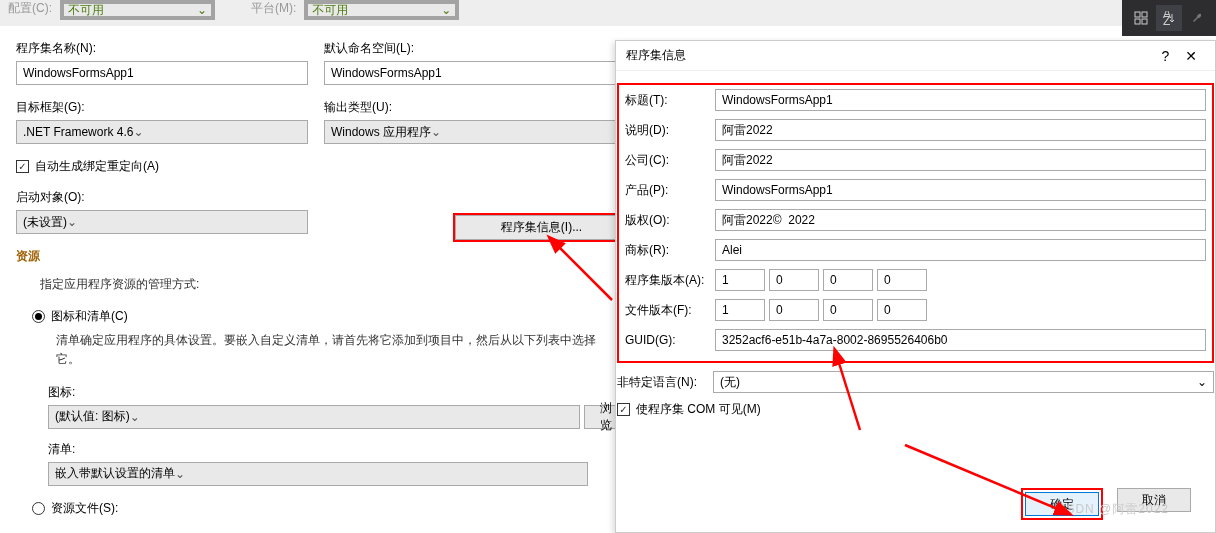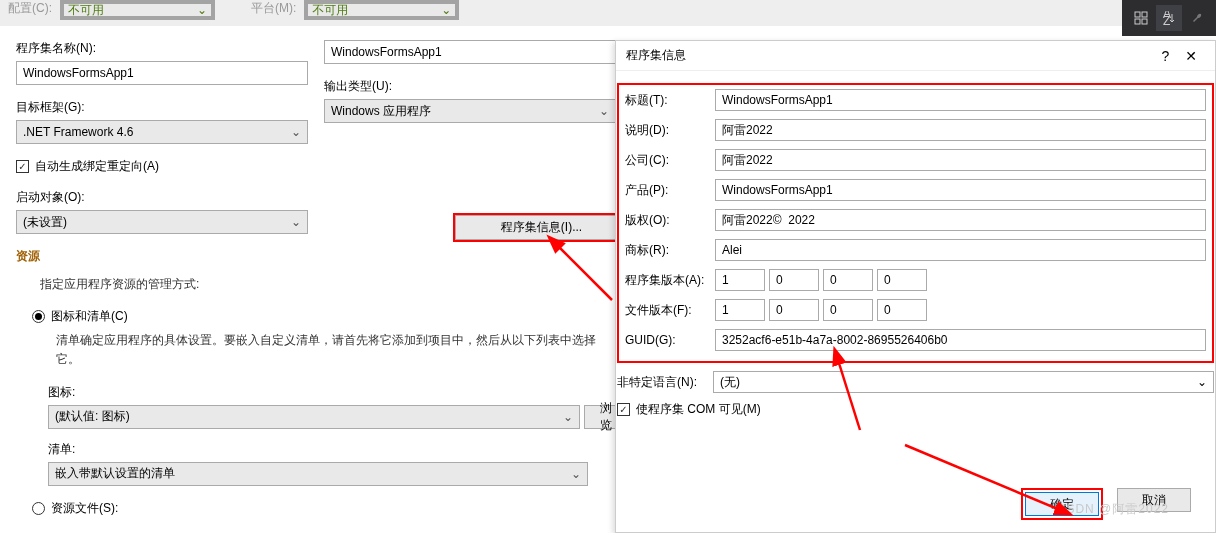--- a/index.html
+++ b/index.html
@@ -6,21 +6,21 @@
 body{background:#fff;position:relative;width:1216px;height:533px;overflow:hidden}
 .topbar{height:26px;background:#eee;display:flex;padding:0 8px;gap:8px}
 .topbar .lbl{color:#999}
 .topbar .dd{width:155px;height:20px;background:#e9e9e9;border:4px solid #a3a3a3;color:#4d7c0f;padding:0 4px;display:flex;align-items:center;justify-content:space-between}
 .topbar-right{position:absolute;right:0;top:0;height:36px;background:#2d2d30;display:flex;align-items:center;padding:0 6px;gap:2px}
 .tb-btn{width:26px;height:26px;display:flex;align-items:center;justify-content:center;color:#ccc}
 .tb-btn.active{background:#3f3f46}
 .main{padding:14px 16px;display:flex;gap:16px}
 .field-label{margin-bottom:4px;color:#000}
 .txt{width:100%;height:24px;border:1px solid #aaa;padding:0 6px;background:#fff}
-.sel{width:100%;height:24px;border:1px solid #aaa;background:#e9e9e9;padding:0 6px;display:flex;align-items:center;justify-content:space-between}
+.sel{width:100%;height:24px;border:1px solid #aaa;background:#e9e9e9;padding:0 6px;display:flex;align-items:center;}
 .sel .chev{color:#555}
 .row{margin-bottom:14px}
 .chk{display:flex;align-items:center;gap:6px}
 .chk .box{width:13px;height:13px;border:1px solid #333;display:flex;align-items:center;justify-content:center;font-size:10px;color:#333}
 .section-title{margin:8px 0 10px 0;color:#a16207;font-weight:bold}
 .indent{padding-left:16px}
 .desc{color:#333;margin:6px 0 14px 8px;line-height:1.6}
 .radio{display:flex;align-items:center;gap:6px;margin-bottom:6px}
 .radio .r{width:13px;height:13px;border:1px solid #333;border-radius:50%;display:flex;align-items:center;justify-content:center}
 .radio .r.on::after{content:"";width:7px;height:7px;border-radius:50%;background:#000}
@@ -103,20 +103,21 @@
         <div class="row">
           <div class="field-label">目标框架(G):</div>
           <div class="sel">
               <span>.NET Framework 4.6</span>
               <span class="chev">⌄</span>
             </div>
         </div>
       </div>
       <div style="flex:1">
         <div class="row">
+          <div class="field-label">默认命名空间(L):</div>
           <input class="txt" value="WindowsFormsApp1" style="">
         </div>
         <div class="row">
           <div class="field-label">输出类型(U):</div>
           <div class="sel">
               <span>Windows 应用程序</span>
               <span class="chev">⌄</span>
             </div>
         </div>
       </div>

